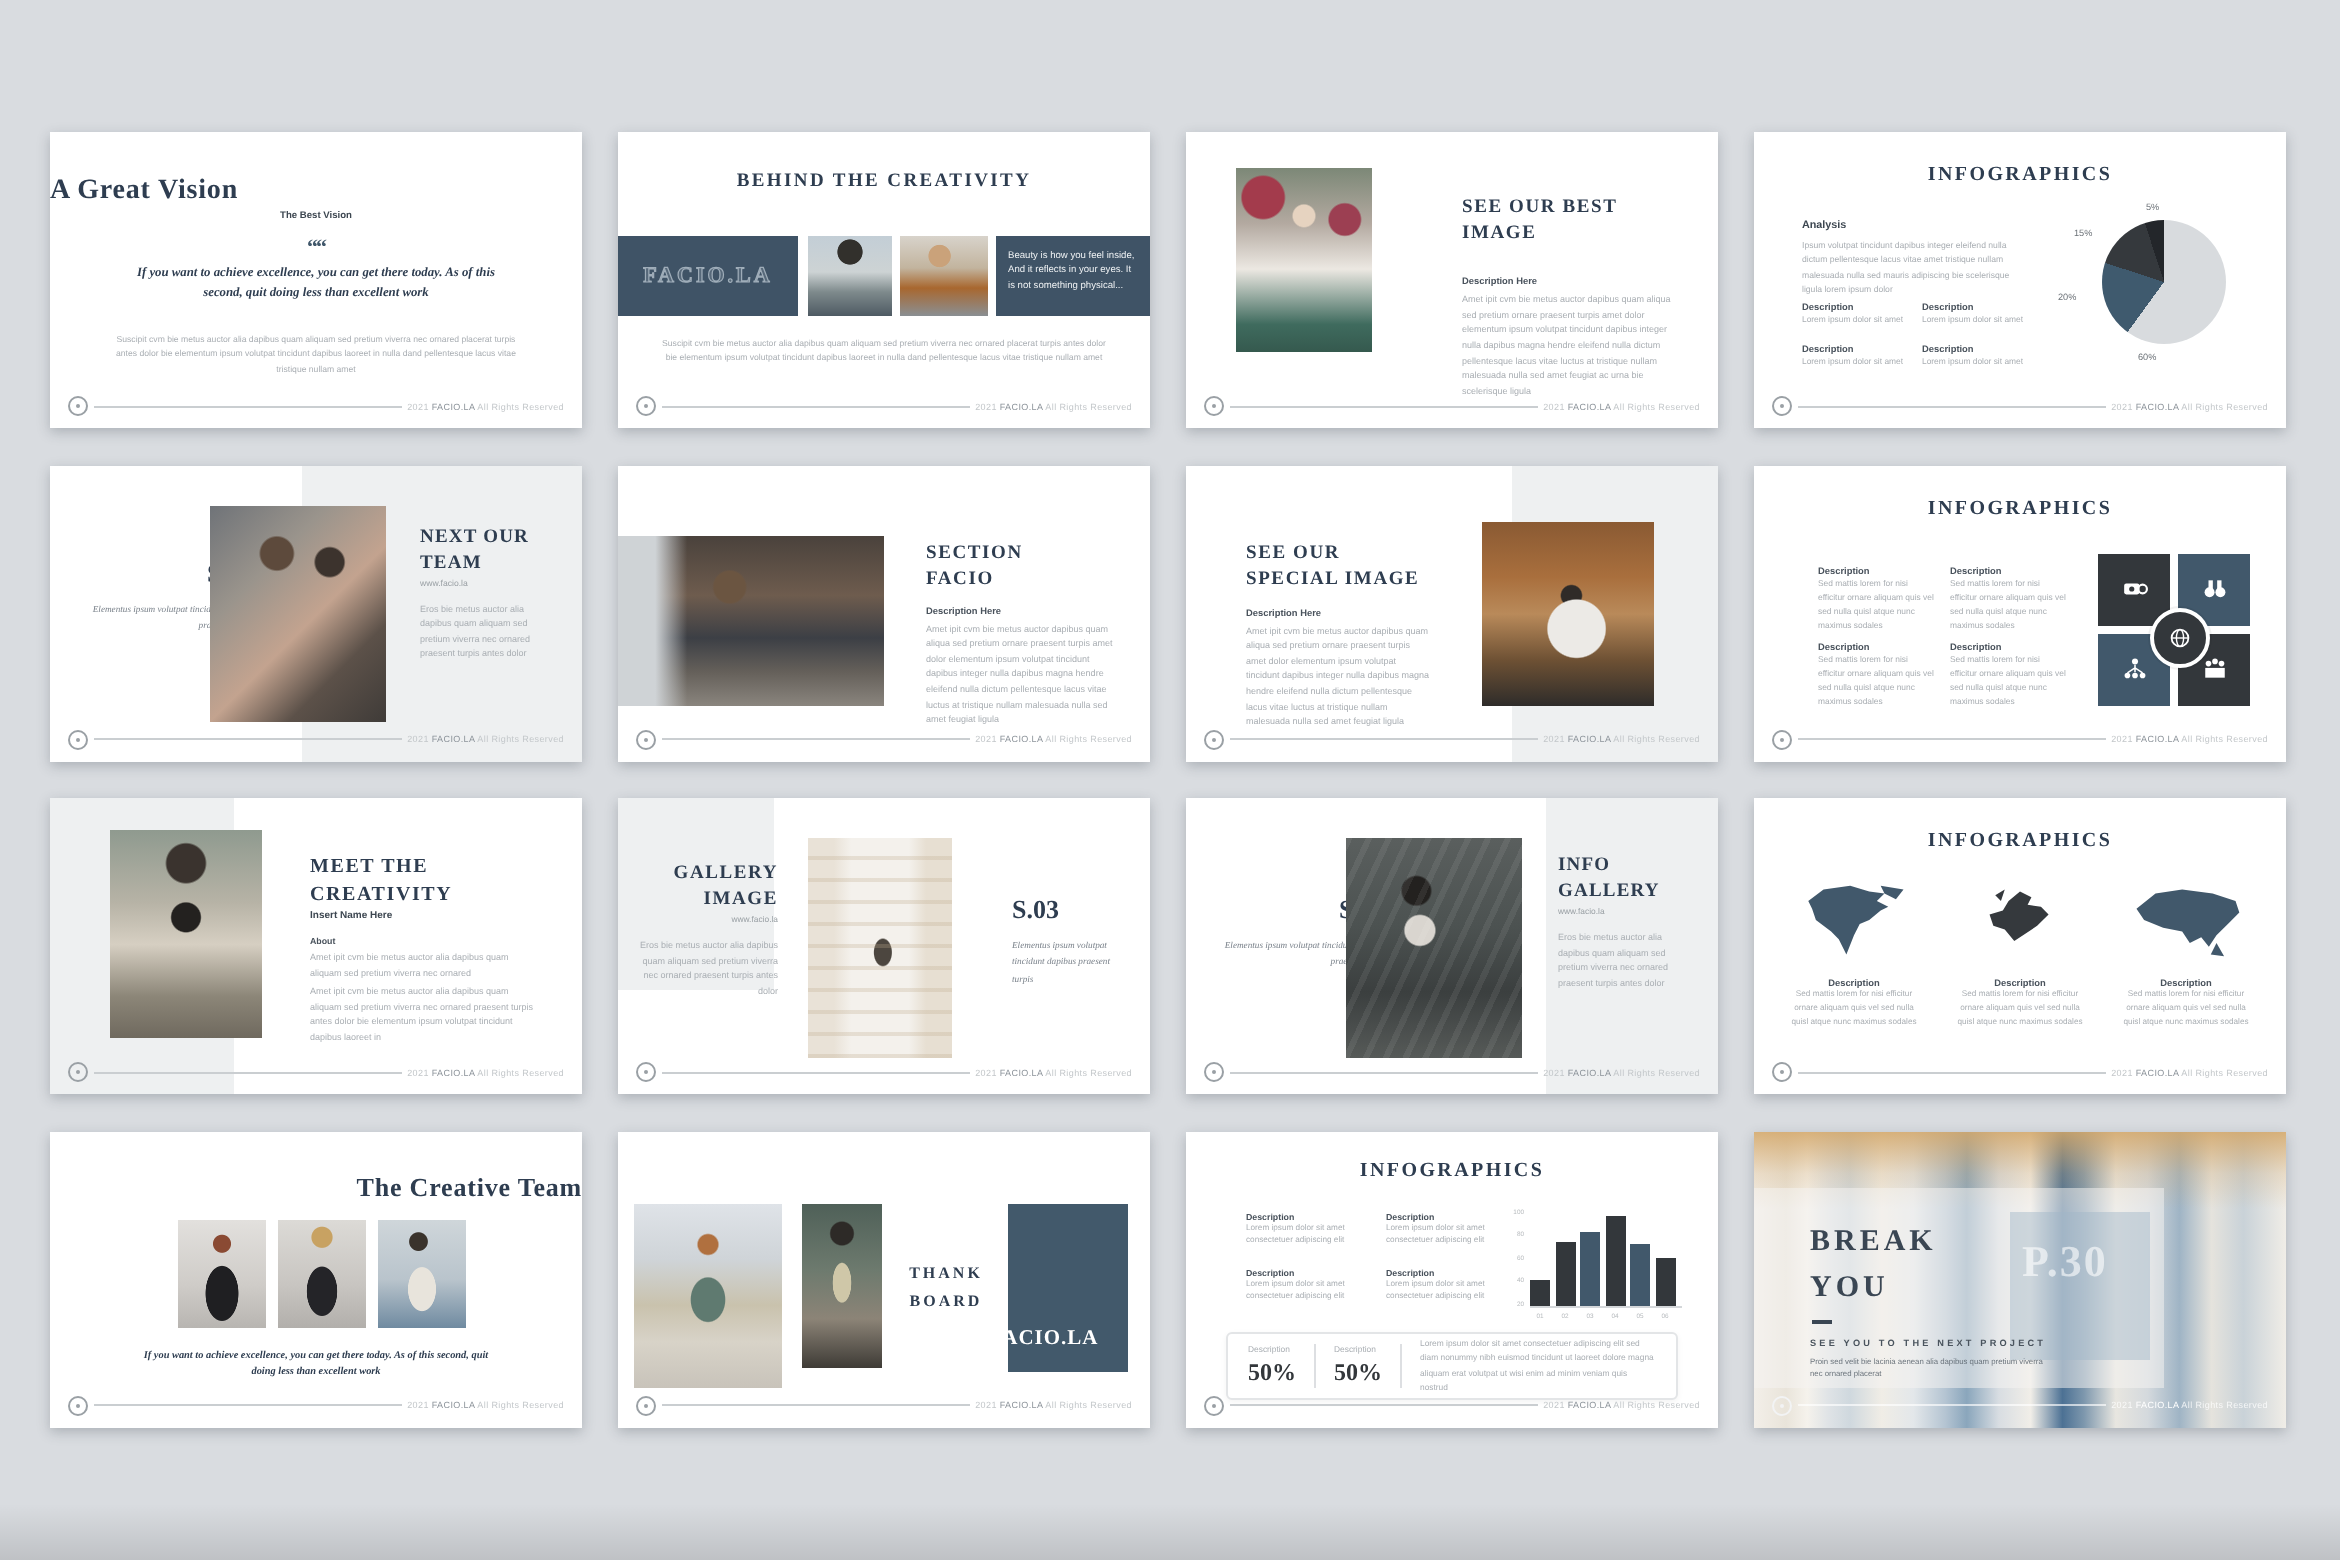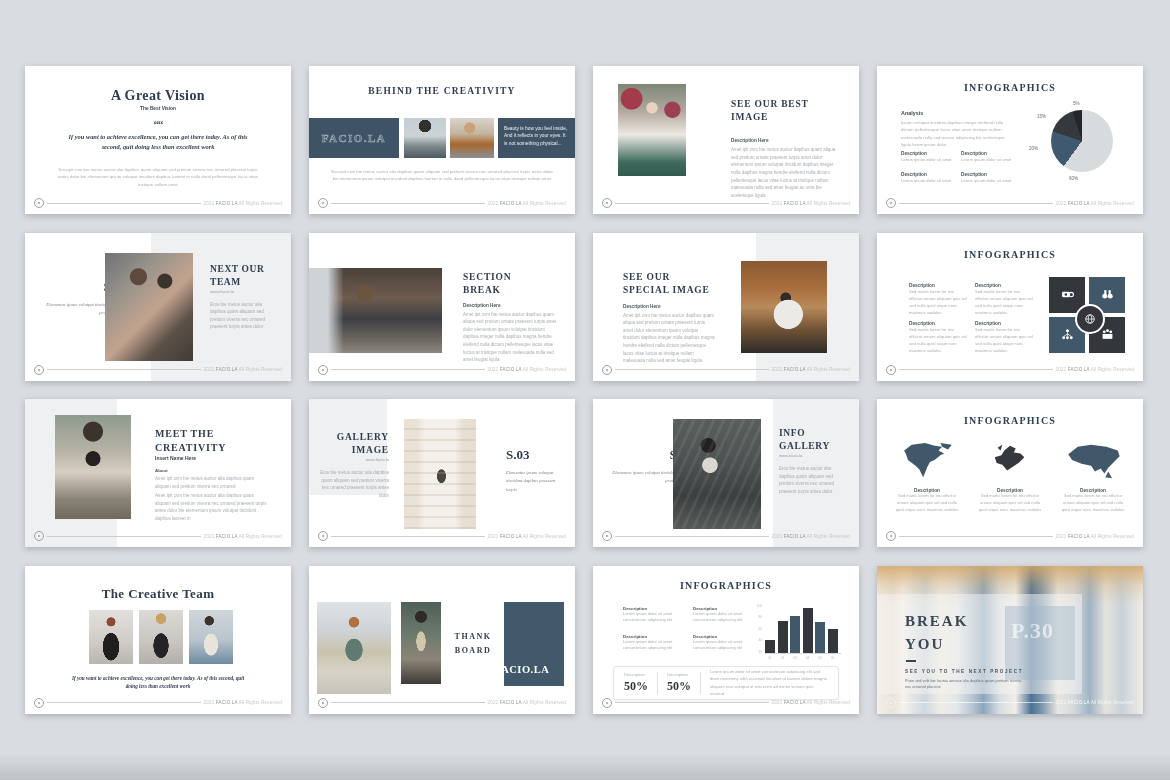--- a/index.html
+++ b/index.html
@@ -50,21 +50,21 @@
   .quote-i{font-family:"Liberation Serif",serif;font-weight:bold;color:#41586b;}
   .stat-box{border:1px solid #e3e5e7;border-radius:3px;background:#fff;box-shadow:0 1px 3px rgba(0,0,0,.05);}
   .vdiv{width:1px;background:#dddfe2;height:22px;}
 </style>
 </head>
 <body>
 
 <div class="deck">
 
   <section class="slide">
-    <div class="abs ttl" style="left:0;right:0;top:22px;text-align:center;font-size:14px;letter-spacing:.4px;">A Great Vision</div>
+    <div class="abs ttl" style="left:0;right:0;top:22px;text-align:left;font-size:14px;letter-spacing:.4px;">A Great Vision</div>
     <div class="abs" style="left:0;right:0;top:40px;text-align:center;font-size:4.8px;font-weight:bold;color:#3c4650;">The Best Vision</div>
     <div class="abs quote-i" style="left:0;right:0;top:52px;text-align:center;font-size:11px;letter-spacing:-1px;">““</div>
     <div class="abs serif" style="left:33px;width:200px;top:66px;text-align:center;font-size:6.4px;font-style:italic;font-weight:bold;color:#2e3d50;line-height:1.5;">If you want to achieve excellence, you can get there today. As of this second, quit doing less than excellent work</div>
     <div class="abs body-txt" style="left:28px;width:210px;top:100px;text-align:center;font-size:4.3px;">Suscipit cvm bie metus auctor alia dapibus quam aliquam sed pretium viverra nec ornared placerat turpis antes dolor bie elementum ipsum volutpat tincidunt dapibus laoreet in nulla dand pellentesque lacus vitae tristique nullam amet</div>
     <div class="sfooter">
         <span class="fcircle"></span>
         <span class="fline"></span>
         <span class="ftext"><i>2021</i> <i class="brand">FACIO.LA</i> <i>All Rights Reserved</i></span>
       </div>
   </section>
@@ -141,21 +141,21 @@
     <div class="abs body-txt" style="left:185px;top:68px;width:64px;">Eros bie metus auctor alia dapibus quam aliquam sed pretium viverra nec ornared praesent turpis antes dolor</div>
     <div class="sfooter">
         <span class="fcircle"></span>
         <span class="fline"></span>
         <span class="ftext"><i>2021</i> <i class="brand">FACIO.LA</i> <i>All Rights Reserved</i></span>
       </div>
   </section>
 
   <section class="slide">
     <div class="photo" style="left:0;top:35px;width:133px;height:85px;background:linear-gradient(90deg,#cfd3d6 0 14%,rgba(0,0,0,0) 26%),radial-gradient(circle at 42% 30%, #6b5541 0 8%, rgba(0,0,0,0) 9%),linear-gradient(180deg,#4a423c 0%,#6e5c4e 35%,#3c3f45 60%,#65605a 80%,#8a857e 100%);"></div>
-    <div class="abs ttl" style="left:154px;top:38px;width:55px;font-size:9.5px;letter-spacing:.8px;line-height:1.4;">SECTION BREAK</div>
+    <div class="abs ttl" style="left:154px;top:38px;width:55px;font-size:9.5px;letter-spacing:.8px;line-height:1.4;">SECTION FACIO</div>
     <div class="abs desc-label" style="left:154px;top:70px;">Description Here</div>
     <div class="abs body-txt" style="left:154px;top:78px;width:96px;">Amet ipit cvm bie metus auctor dapibus quam aliqua sed pretium ornare praesent turpis amet dolor elementum ipsum volutpat tincidunt dapibus integer nulla dapibus magna hendre eleifend nulla dictum pellentesque lacus vitae luctus at tristique nullam malesuada nulla sed amet feugiat ligula</div>
     <div class="sfooter">
         <span class="fcircle"></span>
         <span class="fline"></span>
         <span class="ftext"><i>2021</i> <i class="brand">FACIO.LA</i> <i>All Rights Reserved</i></span>
       </div>
   </section>
 
   <section class="slide">
@@ -307,21 +307,21 @@
       <div class="body-txt" style="font-size:4.1px;">Sed mattis lorem for nisi efficitur ornare aliquam quis vel sed nulla quisl atque nunc maximus sodales</div>
     </div>
     <div class="sfooter">
         <span class="fcircle"></span>
         <span class="fline"></span>
         <span class="ftext"><i>2021</i> <i class="brand">FACIO.LA</i> <i>All Rights Reserved</i></span>
       </div>
   </section>
 
   <section class="slide">
-    <div class="abs ttl" style="left:0;right:0;top:20px;text-align:center;font-size:13px;letter-spacing:.4px;">The Creative Team</div>
+    <div class="abs ttl" style="left:0;right:0;top:20px;text-align:right;font-size:13px;letter-spacing:.4px;">The Creative Team</div>
     <div class="photo" style="left:64px;top:44px;width:44px;height:54px;background:radial-gradient(circle at 50% 22%, #8a4a33 0 9%, rgba(0,0,0,0) 10%),radial-gradient(ellipse at 50% 68%, #1f1f22 0 26%, rgba(0,0,0,0) 27%),linear-gradient(180deg,#e2e0dd 0%,#cfccc8 60%,#b8b5b1 100%);"></div>
     <div class="photo" style="left:114px;top:44px;width:44px;height:54px;background:radial-gradient(circle at 50% 16%, #c8a262 0 10%, rgba(0,0,0,0) 11%),radial-gradient(ellipse at 50% 66%, #242428 0 24%, rgba(0,0,0,0) 25%),linear-gradient(180deg,#dcdad6 0%,#c8c5c1 60%,#b2afab 100%);"></div>
     <div class="photo" style="left:164px;top:44px;width:44px;height:54px;background:radial-gradient(circle at 46% 20%, #3a332c 0 9%, rgba(0,0,0,0) 10%),radial-gradient(ellipse at 50% 64%, #e8e4dc 0 22%, rgba(0,0,0,0) 23%),linear-gradient(180deg,#cfd6da 0%,#b9c4cc 55%,#6f8aa0 100%);"></div>
     <div class="abs serif" style="left:43px;width:180px;top:108px;text-align:center;font-size:5.2px;font-style:italic;font-weight:bold;color:#2e3d50;line-height:1.6;">If you want to achieve excellence, you can get there today. As of this second, quit doing less than excellent work</div>
     <div class="sfooter">
         <span class="fcircle"></span>
         <span class="fline"></span>
         <span class="ftext"><i>2021</i> <i class="brand">FACIO.LA</i> <i>All Rights Reserved</i></span>
       </div>
   </section>

